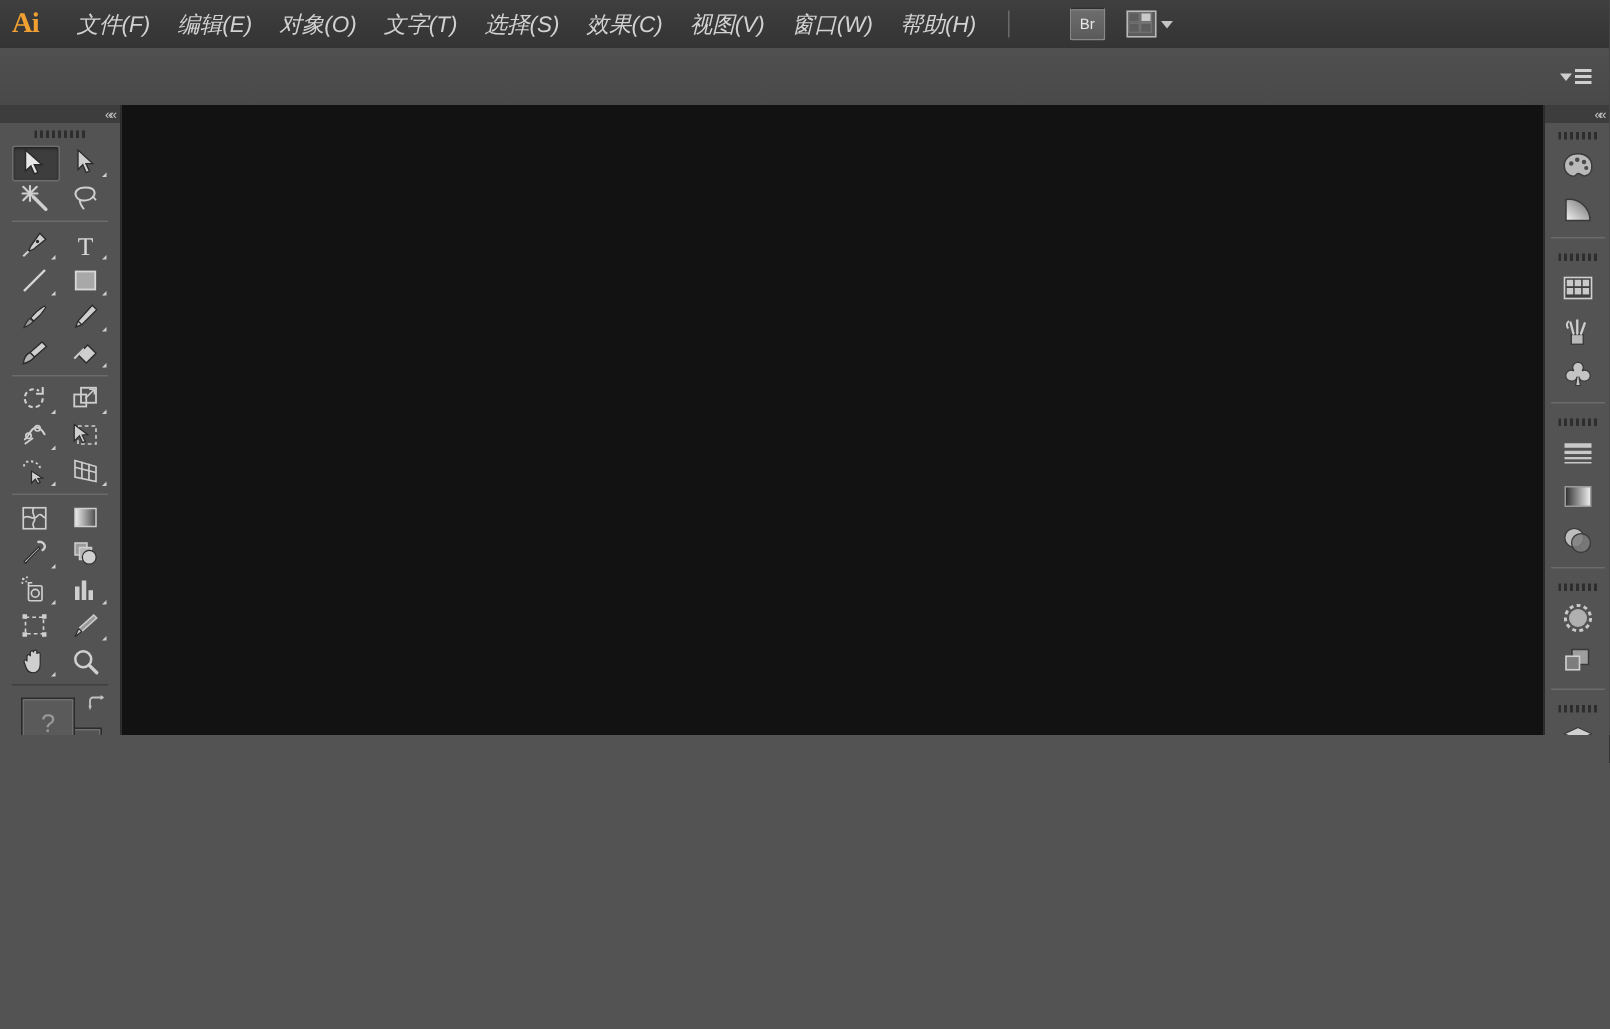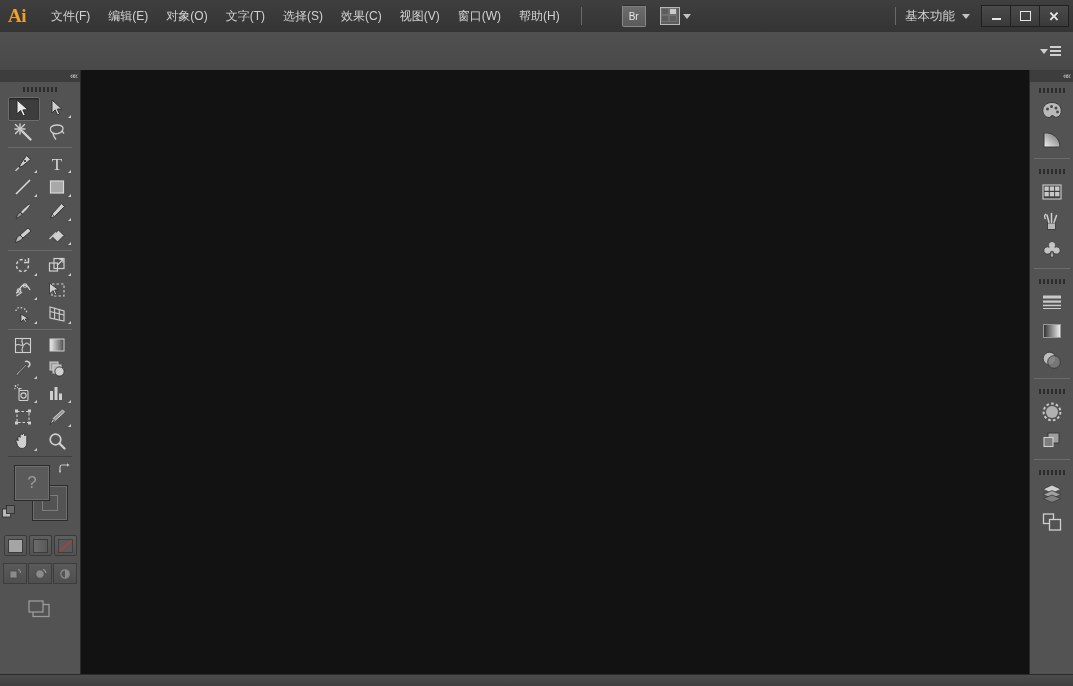--- a/index.html
+++ b/index.html
@@ -2,21 +2,21 @@
 <html><head>
 <meta charset="utf-8">
 <style>
   html, body {
     margin: 0; padding: 0;
     background: #535353;
     font-family: "Liberation Sans", sans-serif;
   }
   #app {
     position: relative;
-    width: 1073px; height: 686px;
+    width: 1073px; height: 490px;
     overflow: hidden;
     background: #535353;
     -webkit-font-smoothing: antialiased;
   }
 
   
   .titlebar {
     position: absolute; left: 0; top: 0; width: 1073px; height: 32px;
     background: linear-gradient(to bottom, #3f3f3f 0%, #393939 50%, #343434 100%);
     border-bottom: 1px solid #2a2a2a;
@@ -24,23 +24,24 @@
   }
   .ai-logo {
     width: 34px; height: 32px;
     display: flex; align-items: center; justify-content: center;
     color: #f0a030; font-size: 19px; font-weight: bold;
     font-family: "Liberation Serif", serif;
     letter-spacing: -0.5px;
   }
   .menubar { display: flex; align-items: center; height: 32px; margin-left: 8px; }
   .menu-item {
-    color: #d2d2d2; font-size: 12px;
+    color: #d2d2d2; font-size: 15px;
     padding: 5px 9px; cursor: default; white-space: nowrap;
     border-radius: 2px;
+    font-style: italic;
   }
   .tb-sep {
     width: 1px; height: 18px; background: #6a6a6a; margin: 0 9px 0 12px;
   }
   .br-btn {
     width: 22px; height: 20px;
     background: linear-gradient(to bottom,#6e6e6e,#5a5a5a);
     border: 1px solid #888; border-top-color:#2e2e2e;
     border-radius: 2px;
     color: #e8e8e8; font-size: 10px;
@@ -249,30 +250,20 @@
         <div class="arrange-grid">
           <i></i>
             <i class="lit"></i>
             <i></i>
             <i></i>
         </div>
         <div class="caret-dn"></div>
       </div>
     </div>
 
-    <div class="tb-right">
-      <div class="tb-sep"></div>
-      <div class="ws-name">基本功能</div>
-      <div class="caret-dn"></div>
-      <div class="winbtns">
-        <div class="winbtn wb-min"></div>
-        <div class="winbtn wb-max"></div>
-        <div class="winbtn wb-close">✕</div>
-      </div>
-    </div>
   </div>
 
   <div class="controlbar">
     <div class="panelmenu-icon">
       <div class="pm-caret"></div>
       <div class="pm-lines">
         <span></span>
           <span></span>
           <span></span>
       </div>

